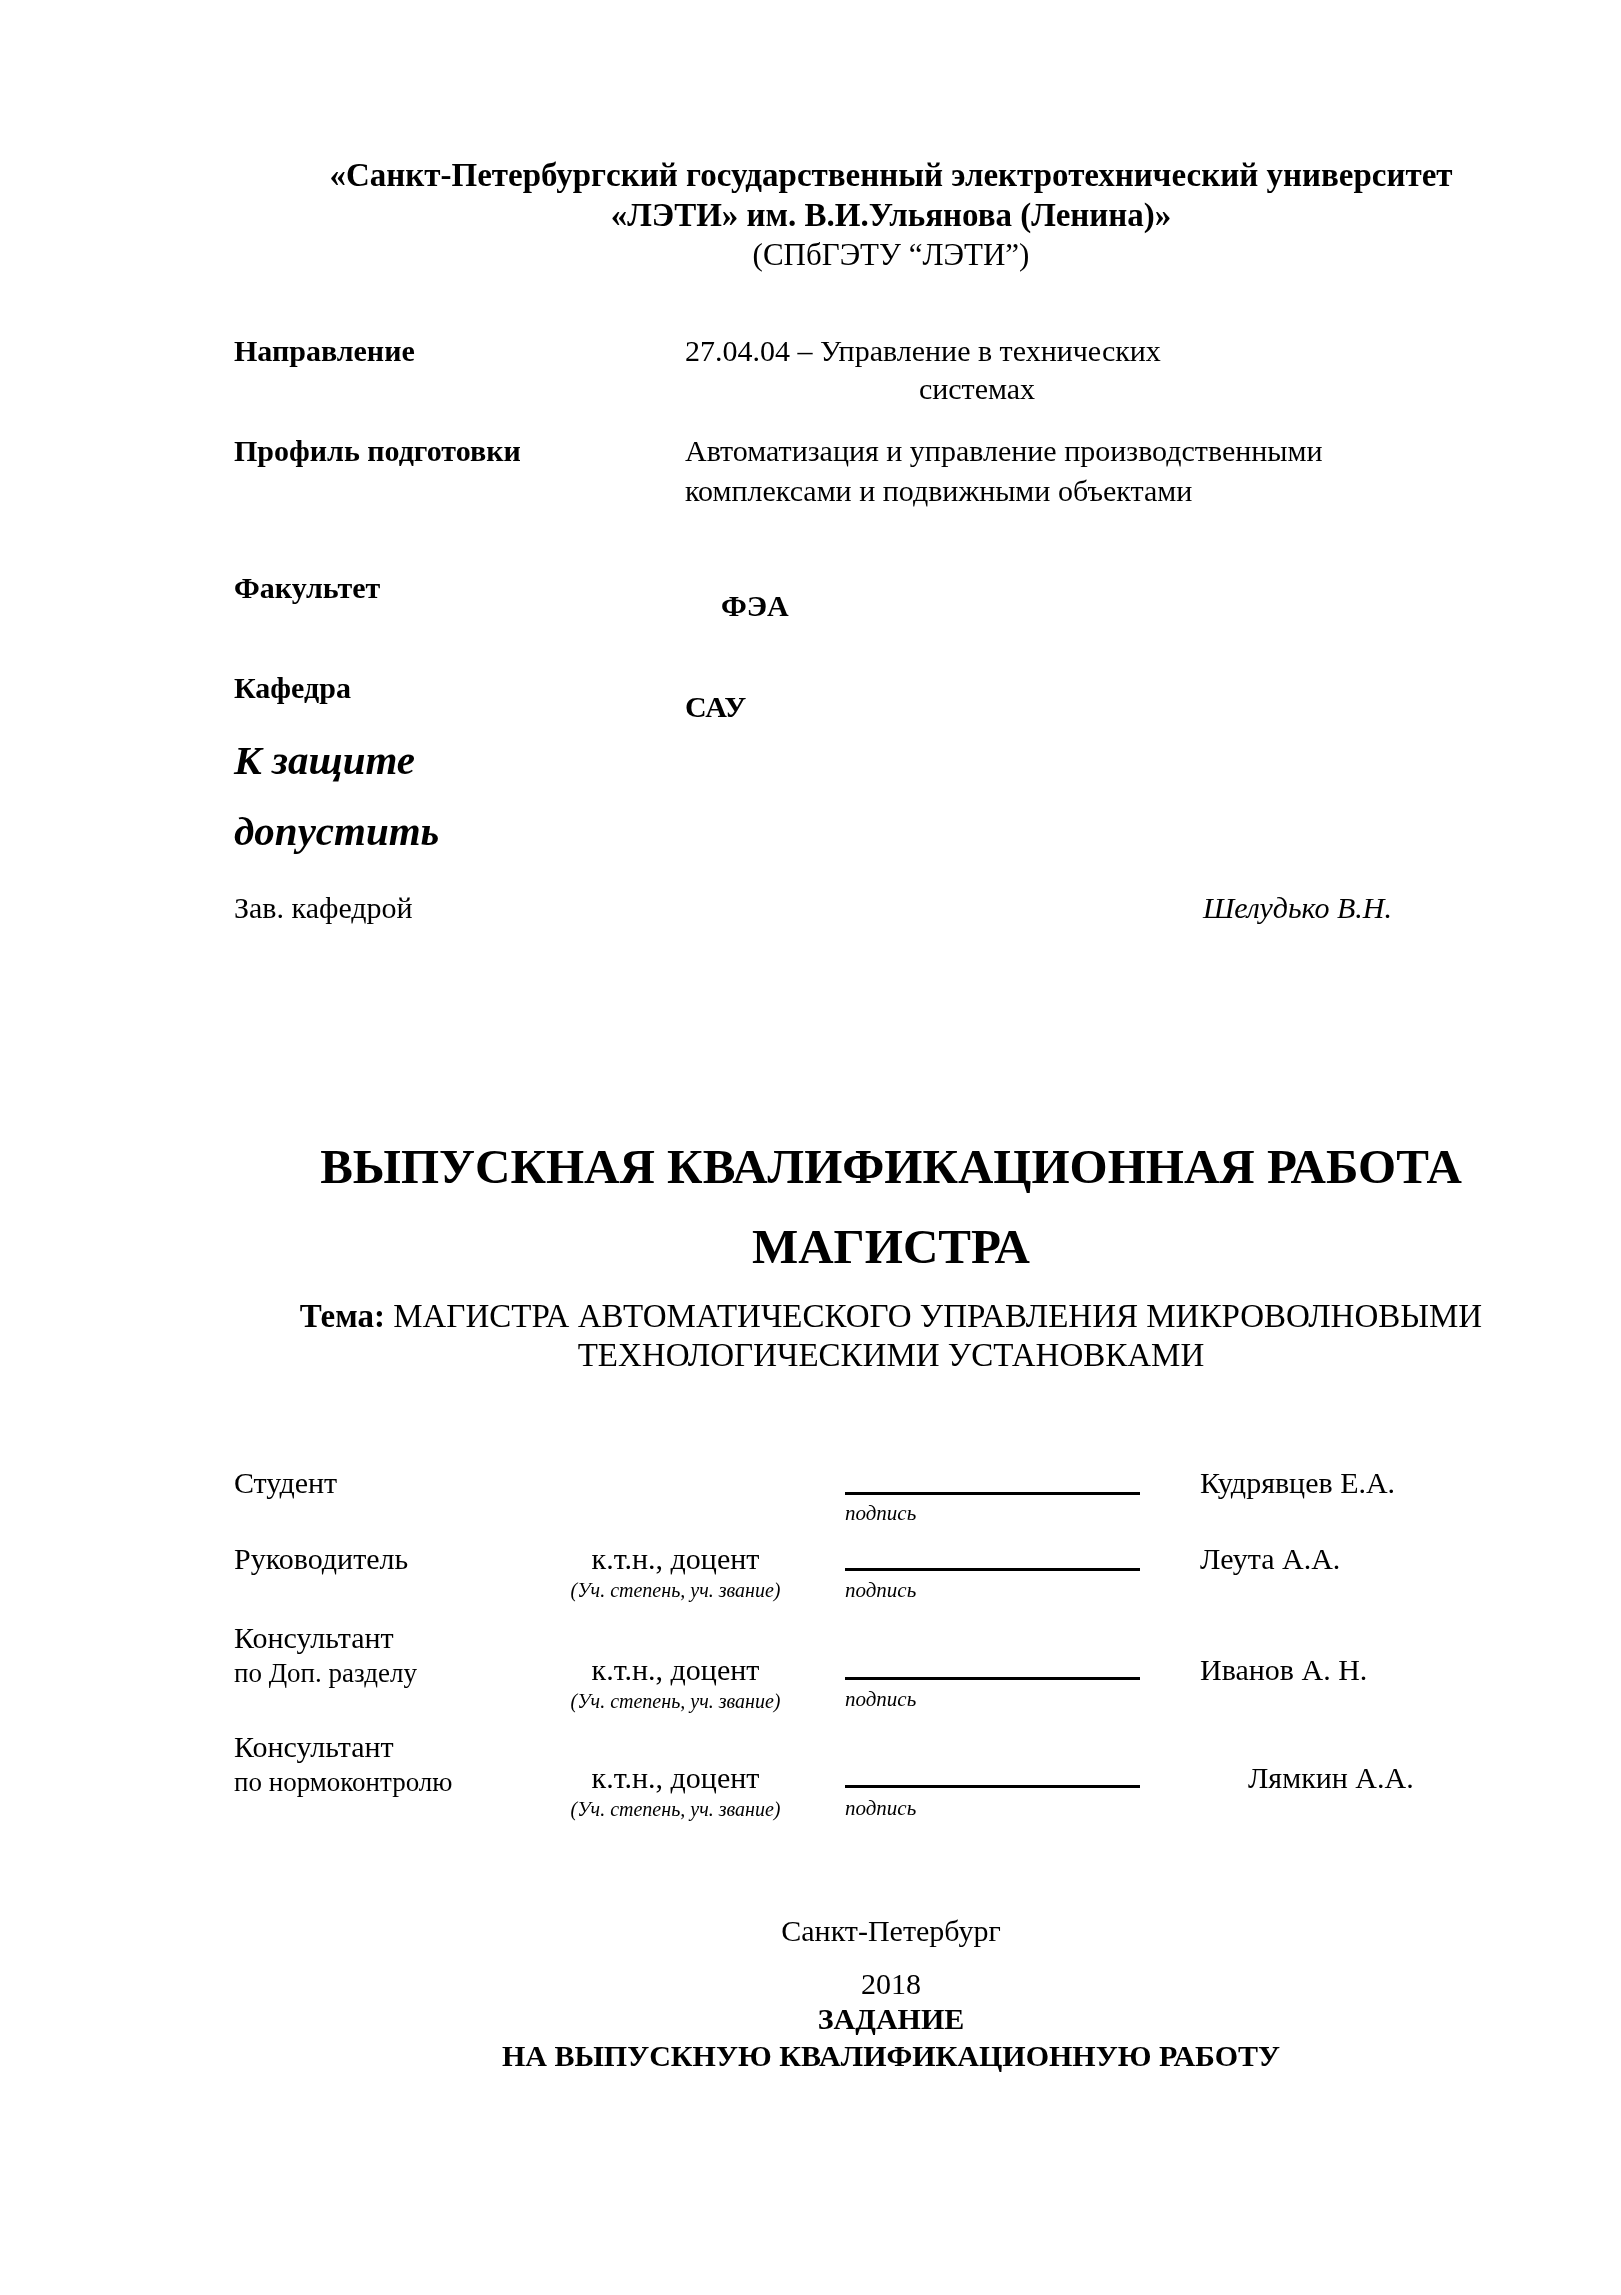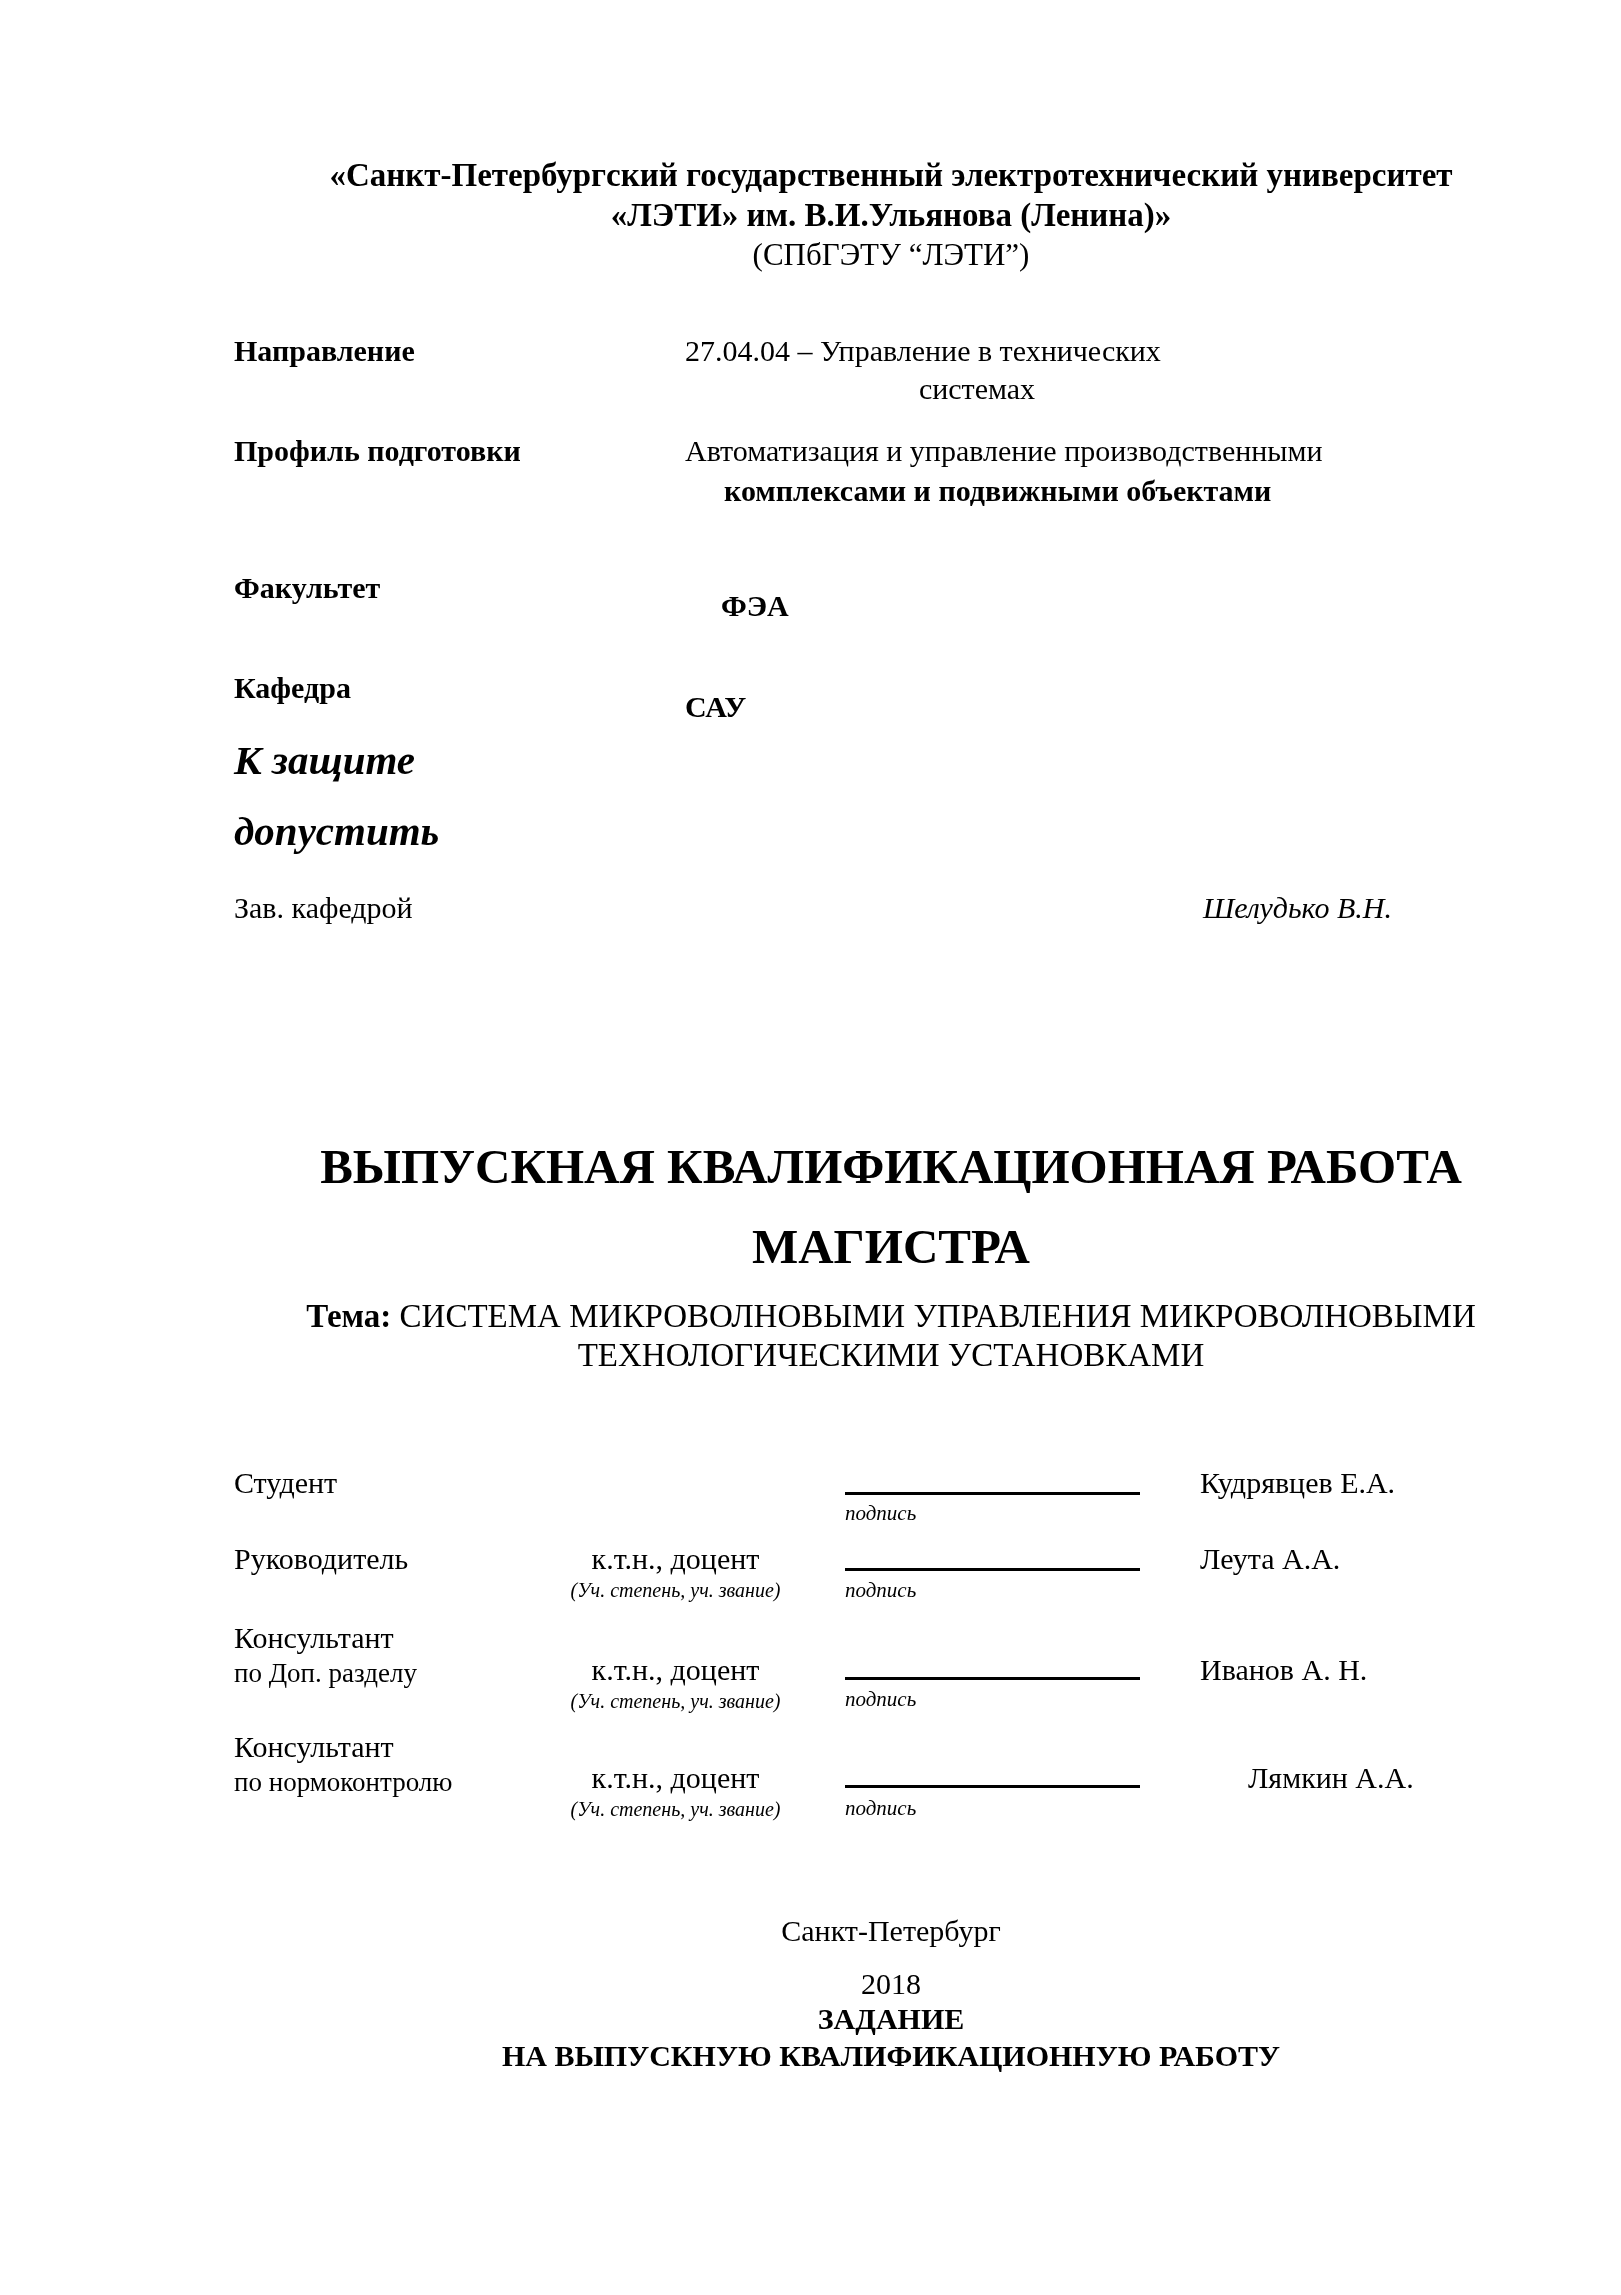--- a/index.html
+++ b/index.html
@@ -24,38 +24,38 @@
 <div class="abs b f42 c" style="left:0;width:1782px;top:159px;">«Санкт-Петербургский государственный электротехнический университет</div>
 <div class="abs b f42 c" style="left:0;width:1782px;top:199px;">«ЛЭТИ» им. В.И.Ульянова (Ленина)»</div>
 <div class="abs f40 c" style="left:0;width:1782px;top:239px;">(СПбГЭТУ “ЛЭТИ”)</div>
 
 <div class="abs b f38" style="left:234px;top:336px;">Направление</div>
 <div class="abs f38" style="left:685px;top:336px;">27.04.04 – Управление в технических</div>
 <div class="abs f38 c" style="left:820px;width:314px;top:374px;">системах</div>
 
 <div class="abs b f38" style="left:234px;top:436px;">Профиль подготовки</div>
 <div class="abs f38" style="left:685px;top:436px;">Автоматизация и управление производственными</div>
-<div class="abs f38" style="left:724px;top:476px;font-weight:bold;">комплексами и подвижными объектами</div>
+<div class="abs f38" style="left:685px;top:476px;">комплексами и подвижными объектами</div>
 
 <div class="abs b f38" style="left:234px;top:573px;">Факультет</div>
 <div class="abs b f38" style="left:685px;top:591px;margin-left:36px;">ФЭА</div>
 
 <div class="abs b f38" style="left:234px;top:673px;">Кафедра</div>
 <div class="abs b f38" style="left:685px;top:692px;">САУ</div>
 
 <div class="abs b i" style="left:234px;top:740px;font-size:41px;">К защите</div>
 <div class="abs b i" style="left:234px;top:811px;font-size:41px;">допустить</div>
 <div class="abs f38" style="left:234px;top:893px;">Зав. кафедрой</div>
 <div class="abs f38" style="left:1203px;top:893px;font-style:italic;">Шелудько В.Н.</div>
 
 <div class="abs b c" style="left:0;width:1782px;top:1142px;font-size:49px;">ВЫПУСКНАЯ КВАЛИФИКАЦИОННАЯ РАБОТА</div>
 <div class="abs b c" style="left:0;width:1782px;top:1222px;font-size:49px;">МАГИСТРА</div>
 <div class="abs c f42" style="left:0;width:1782px;top:1300px;">
   <span class="b">Тема:</span>
-  <span>СИСТЕМА МИКРОВОЛНОВЫМИ УПРАВЛЕНИЯ МИКРОВОЛНОВЫМИ</span>
+  <span>МАГИСТРА АВТОМАТИЧЕСКОГО УПРАВЛЕНИЯ МИКРОВОЛНОВЫМИ</span>
 </div>
 <div class="abs c f42" style="left:0;width:1782px;top:1339px;">ТЕХНОЛОГИЧЕСКИМИ УСТАНОВКАМИ</div>
 
 <div>
   <div class="abs f38" style="left:234px;top:1468px;">Студент</div>
   <div class="sigline" style="top:1492px;"></div>
   <div class="sigcap" style="top:1503px;">подпись</div>
   <div class="abs f38" style="left:1200px;top:1468px;">Кудрявцев Е.А.</div>
 </div>
 

